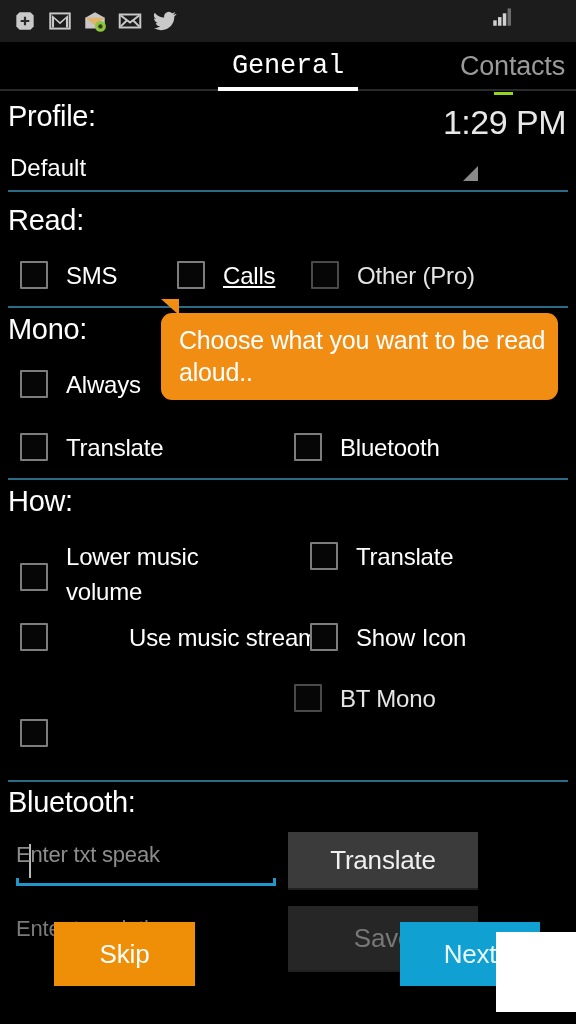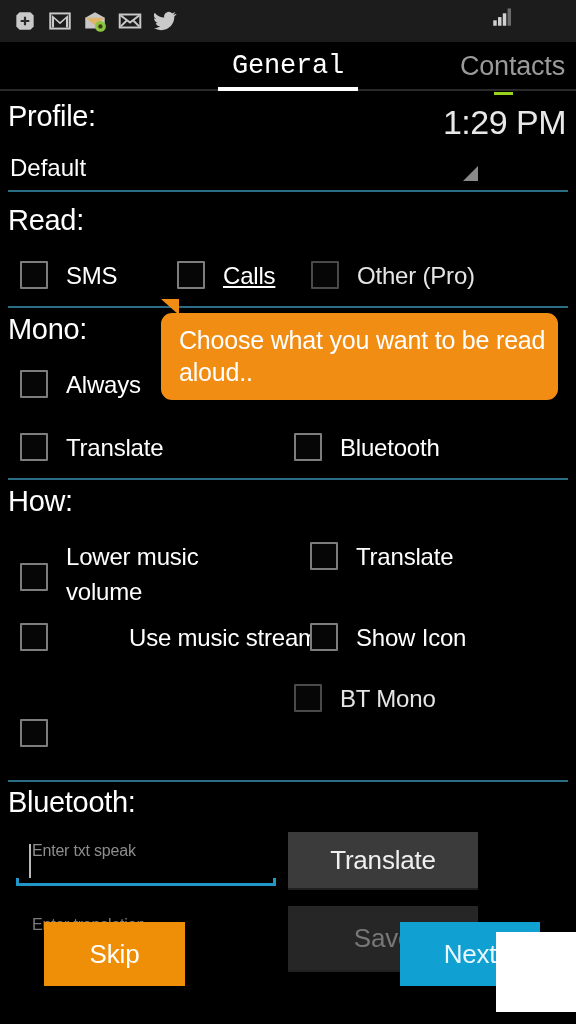--- a/index.html
+++ b/index.html
@@ -87,22 +87,22 @@
     letter-spacing:-0.2px;
   }
   .cb-label.dim { color:#e5e5e5; }
 
   
   .txtfield {
     position:absolute;
     height:48px;
   }
   .txtfield .ph {
-    position:absolute; left:16px; top:4px;
-    font-size:16px; color:#8d8d8d; letter-spacing:-0.2px;
+    position:absolute; left:0; top:4px;
+    font-size:22px; color:#8d8d8d; letter-spacing:-0.2px;
   }
   .txtfield .caret {
     position:absolute; left:13px; top:6px; width:2px; height:34px; background:#b9b9b9;
   }
   .txtfield .rule {
     position:absolute; left:0; bottom:0; height:3px; width:100%;
     background:#2196c9;
   }
   .txtfield .rule:before, .txtfield .rule:after {
     content:""; position:absolute; bottom:0; width:3px; height:8px; background:#2196c9;
@@ -287,21 +287,21 @@
     <span>Save</span>
   </div>
 
   <div>
     <div class="tooltip-notch" style="left:161px; top:299px;"></div>
     <div class="tooltip" style="left:161px; top:313px; width:397px;">
       <span>Choose what you want to be read aloud..</span>
     </div>
   </div>
 
-  <div class="btn btn-orange" style="left:44px; top:922px; width:141px; height:64px;">
+  <div class="btn btn-orange" style="left:54px; top:922px; width:141px; height:64px;">
     <span>Skip</span>
   </div>
 
   <div class="btn btn-blue" style="left:400px; top:922px; width:140px; height:64px;">
     <span>Next</span>
   </div>
 
   <div class="whitebox" style="left:496px; top:932px; width:80px; height:80px;"></div>
 
 </div>

